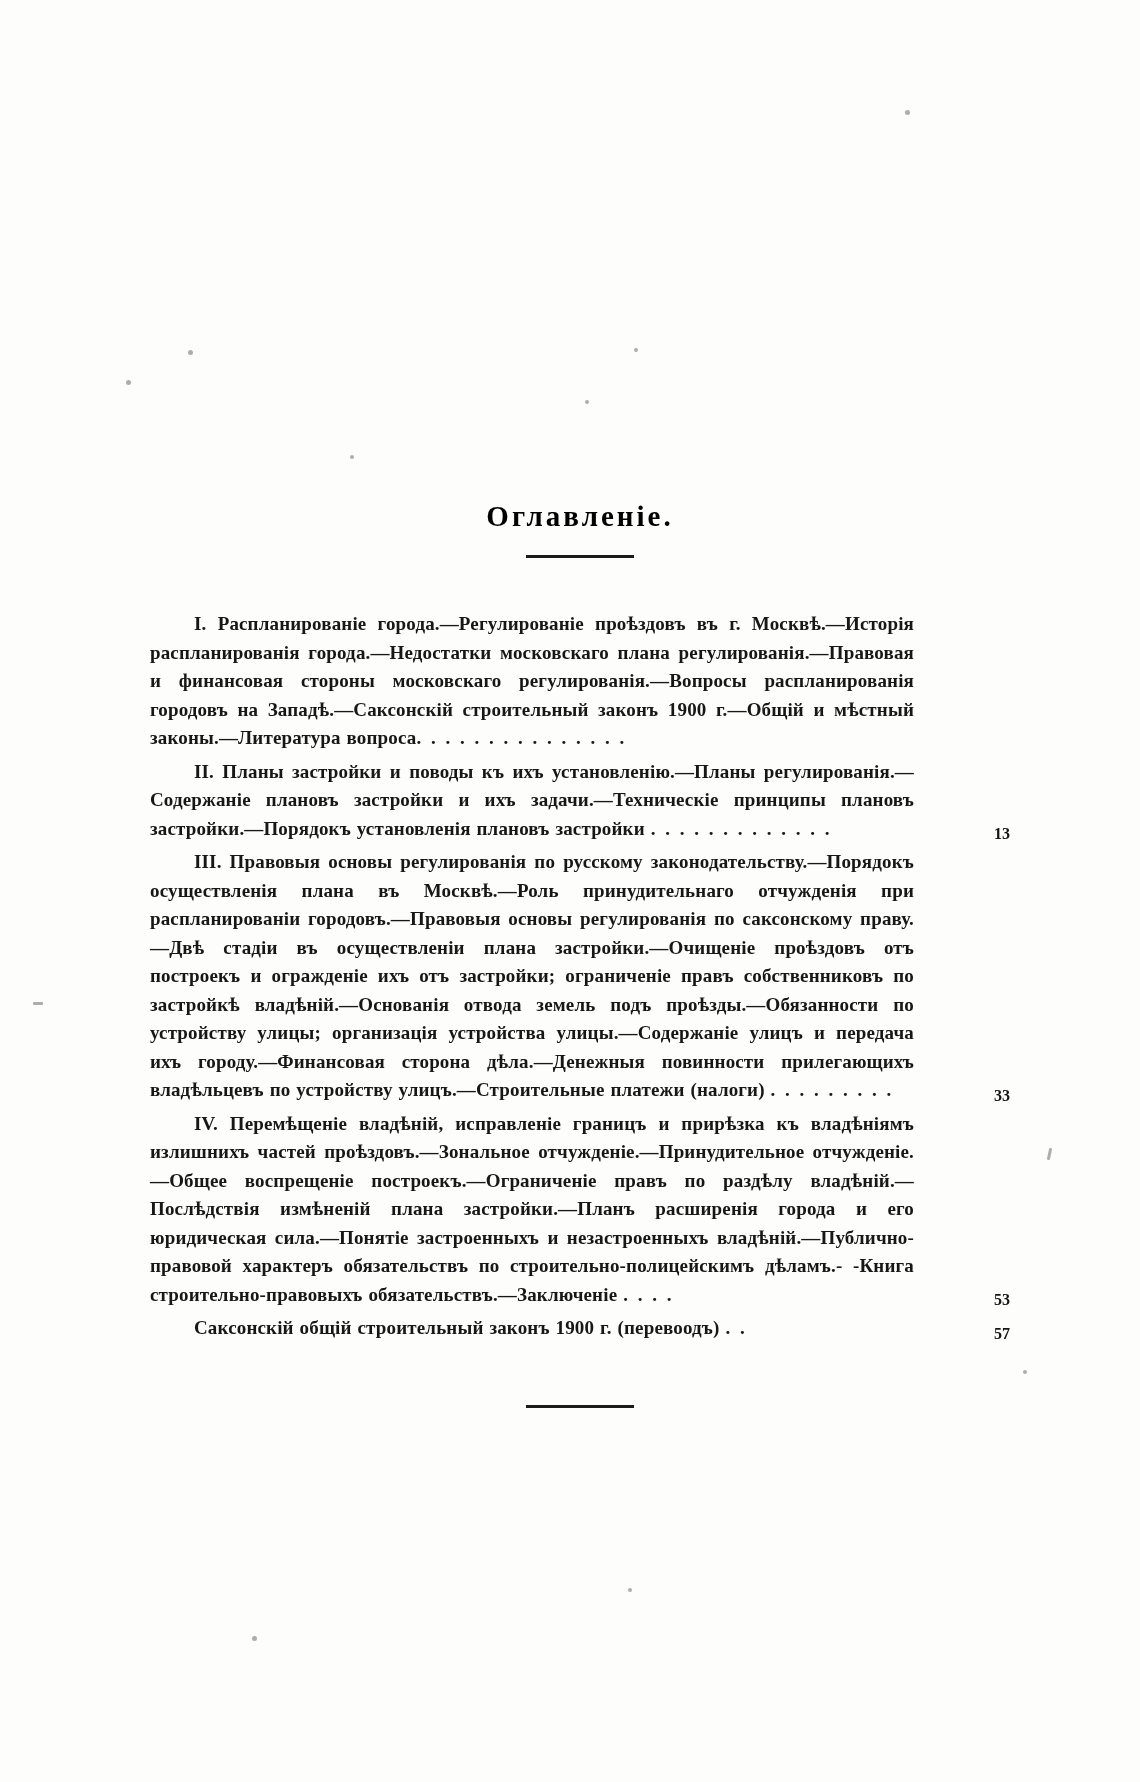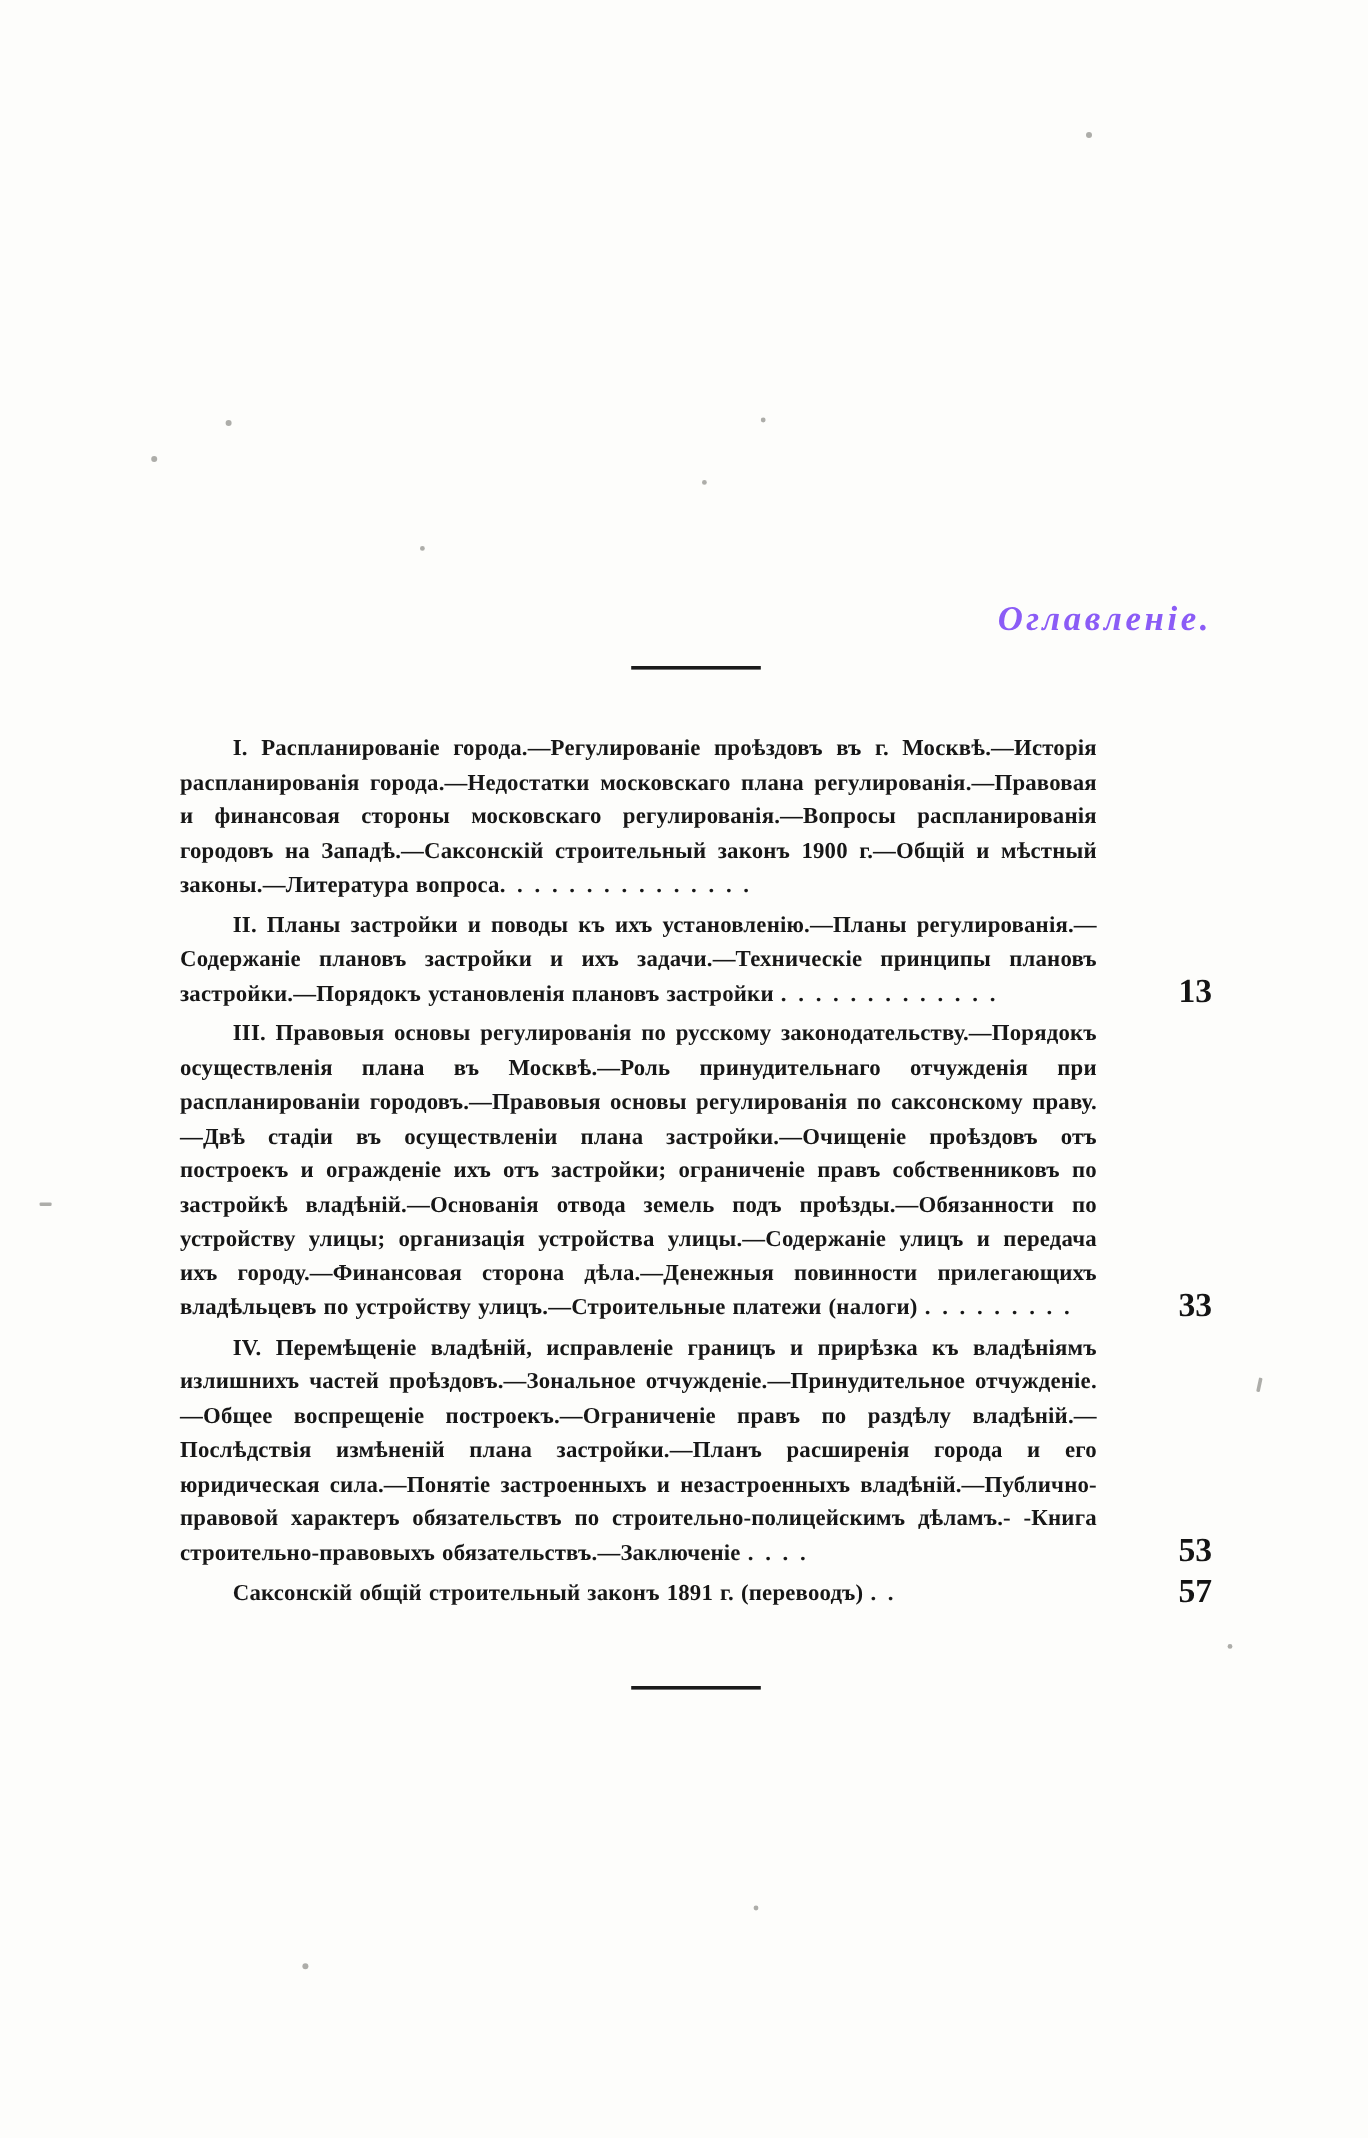--- a/index.html
+++ b/index.html
@@ -27,28 +27,27 @@
     border-radius: 50%;
     opacity: .55;
   }
   .content {
     position: absolute;
     left: 150px;
     top: 500px;
     width: 860px;
   }
   .doc-title {
-    text-align: right;
+    text-align: center;
     font-size: 29px;
     font-weight: bold;
     letter-spacing: 3px;
-    color: #8b5cf6;
+    color: #000000;
     margin: 0 0 22px 0;
     font-family: "Liberation Serif", serif;
-    font-style: italic;
   }
   .rule-top {
     width: 108px;
     height: 3px;
     background: #1b1b1b;
     margin: 0 auto 52px auto;
   }
   .rule-bottom {
     width: 108px;
     height: 3px;
@@ -71,21 +70,21 @@
     letter-spacing: .15px;
     word-spacing: 1px;
   }
   .toc-entry.final .toc-text {
     text-indent: 44px;
   }
   .pagenum {
     position: absolute;
     right: 0;
     bottom: 0;
-    font-size: 28px;
+    font-size: 16px;
     font-weight: 600;
     color: #141414;
     width: 60px;
     text-align: right;
   }
   .dots {
     letter-spacing: 2px;
   }
 </style>
 </head>
@@ -124,19 +123,19 @@
       <div class="toc-text"><span>III. Правовыя основы регулированія по русскому законодательству.—Порядокъ осуществленія плана въ Москвѣ.—Роль принудительнаго отчужденія при распланированіи городовъ.—Правовыя основы регулированія по саксонскому праву.—Двѣ стадіи въ осуществленіи плана застройки.—Очищеніе проѣздовъ отъ построекъ и огражденіе ихъ отъ застройки; ограниченіе правъ собственниковъ по застройкѣ владѣній.—Основанія отвода земель подъ проѣзды.—Обязанности по устройству улицы; организація устройства улицы.—Содержаніе улицъ и передача ихъ городу.—Финансовая сторона дѣла.—Денежныя повинности прилегающихъ владѣльцевъ по устройству улицъ.—Строительные платежи (налоги)</span> <span class="dots">. . . . . . . . .</span></div>
       <span class="pagenum">33</span>
     </div>
 
     <div class="toc-entry">
       <div class="toc-text"><span>IV. Перемѣщеніе владѣній, исправленіе границъ и прирѣзка къ владѣніямъ излишнихъ частей проѣздовъ.—Зональное отчужденіе.—Принудительное отчужденіе.—Общее воспрещеніе построекъ.—Ограниченіе правъ по раздѣлу владѣній.—Послѣдствія измѣненій плана застройки.—Планъ расширенія города и его юридическая сила.—Понятіе застроенныхъ и незастроенныхъ владѣній.—Публично-правовой характеръ обязательствъ по строительно-полицейскимъ дѣламъ.- -Книга строительно-правовыхъ обязательствъ.—Заключеніе</span> <span class="dots">. . . .</span></div>
       <span class="pagenum">53</span>
     </div>
 
     <div class="toc-entry final">
-      <div class="toc-text"><span>Саксонскій общій строительный законъ 1891 г. (перевоодъ)</span> <span class="dots">. .</span></div>
+      <div class="toc-text"><span>Саксонскій общій строительный законъ 1900 г. (перевоодъ)</span> <span class="dots">. .</span></div>
       <span class="pagenum">57</span>
     </div>
 
     <div class="rule-bottom"></div>
   </div>
 </div>
 
 </body></html>

